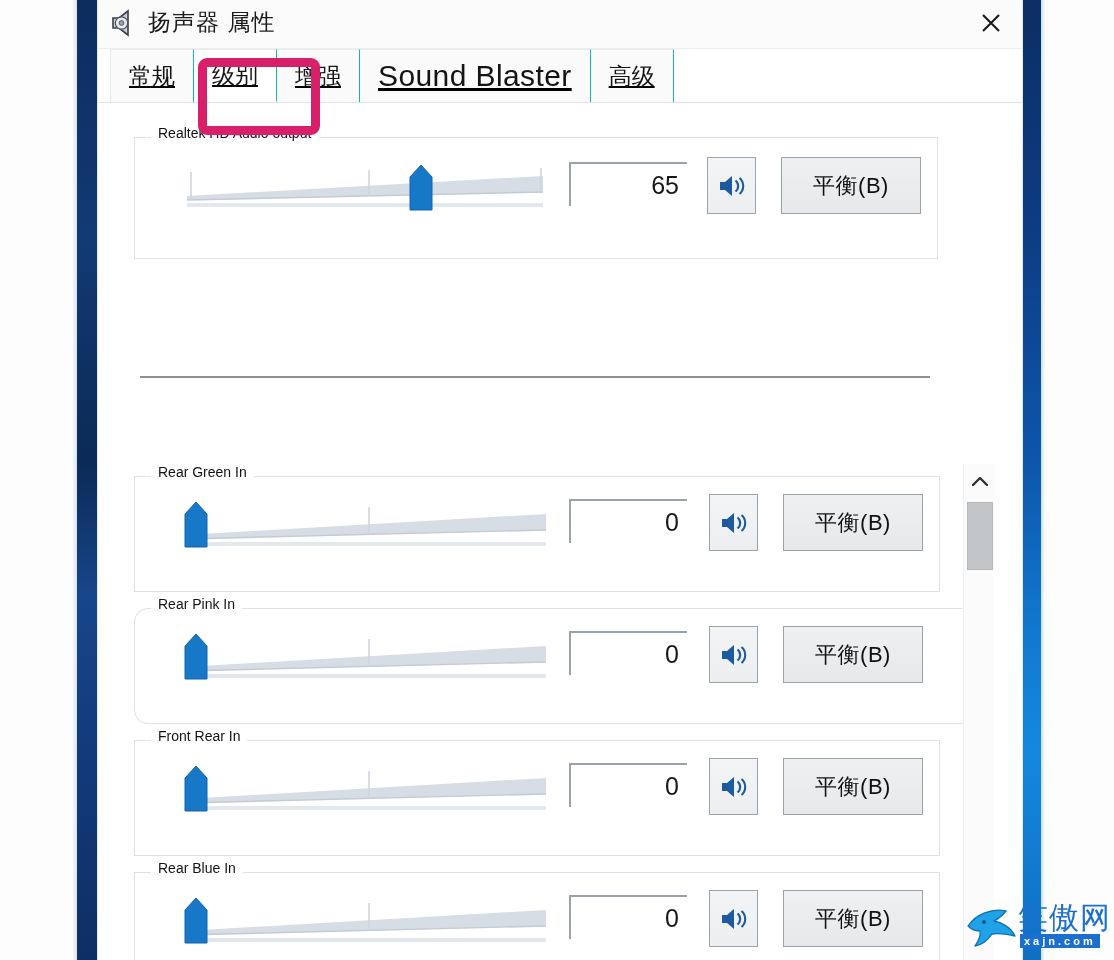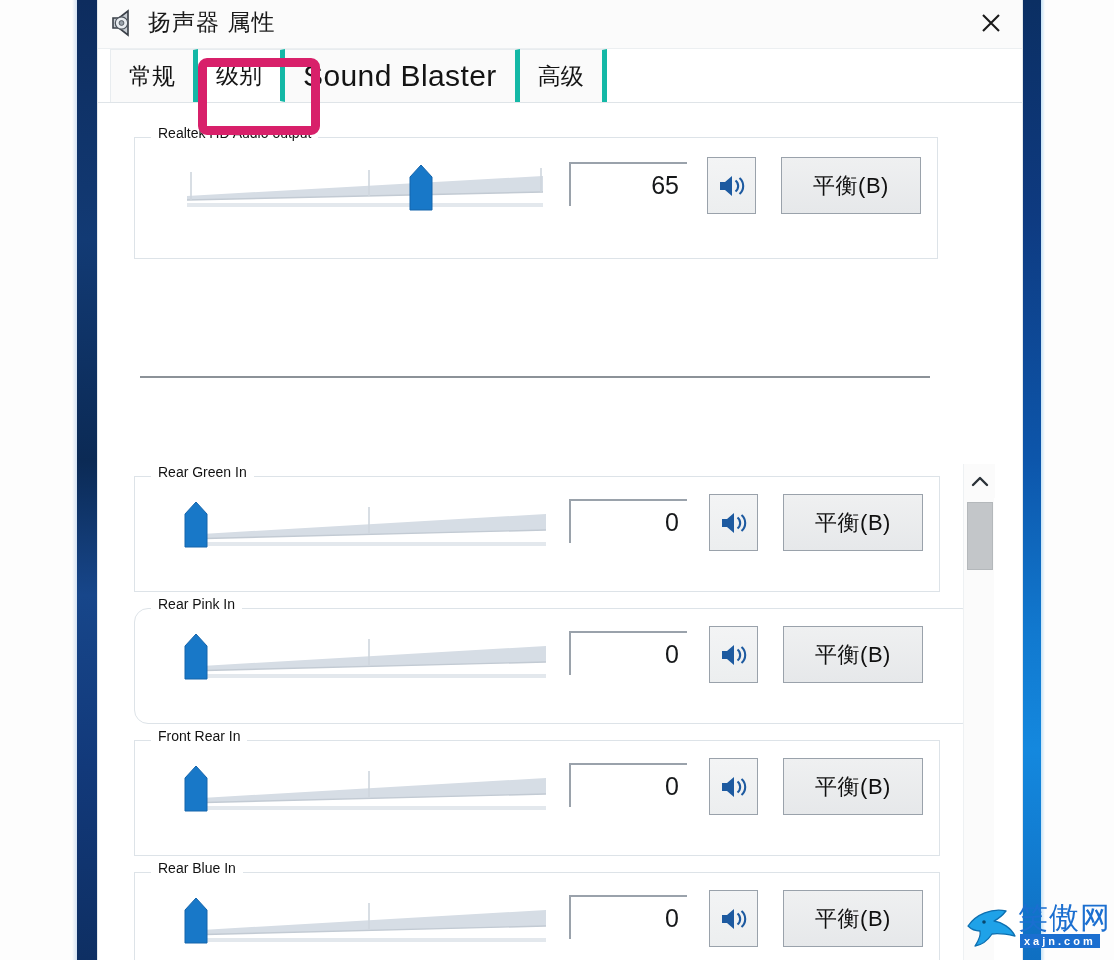--- a/index.html
+++ b/index.html
@@ -68,20 +68,21 @@
   
   #dialog {
     position: absolute;
     left: 98px;
     top: 0;
     width: 924px;
     height: 960px;
     background: #ffffff;
     box-shadow: 0 0 0 1px #e3e8ec;
     overflow: hidden;
+    text-decoration: underline;
   }
 
   
   .titlebar {
     position: relative;
     height: 48px;
     background: #fbfbfb;
     border-bottom: 1px solid #eceff1;
   }
   .title-icon {
@@ -127,21 +128,21 @@
     height: 100%;
   }
   .tab {
     display: flex;
     align-items: center;
     justify-content: center;
     padding: 16px 18px;
     font-size: 23px;
     color: #141414;
     background: #fafafa;
-    border-right: 5px solid #14b8a6;
+    border-right: 1px solid #14b8a6;
     border-top: 1px solid #e8ecef;
     white-space: nowrap;
     box-sizing: border-box;
   }
   .tab:first-child { border-left: 1px solid #e8ecef; }
   .tab.selected {
     background: #ffffff;
     border-bottom: 1px solid #ffffff;
     position: relative;
     z-index: 3;
@@ -359,20 +360,23 @@
   </div>
 
   <div class="tabstrip">
     <div class="tabs-row">
       <div class="tab cjk">
         <span>常规</span>
       </div>
       <div class="tab cjk selected">
         <span>级别</span>
       </div>
+      <div class="tab cjk">
+        <span>增强</span>
+      </div>
       <div class="tab latin">
         <span>Sound Blaster</span>
       </div>
       <div class="tab cjk">
         <span>高级</span>
       </div>
     </div>
   </div>
 
   <div class="tab-highlight"></div>

